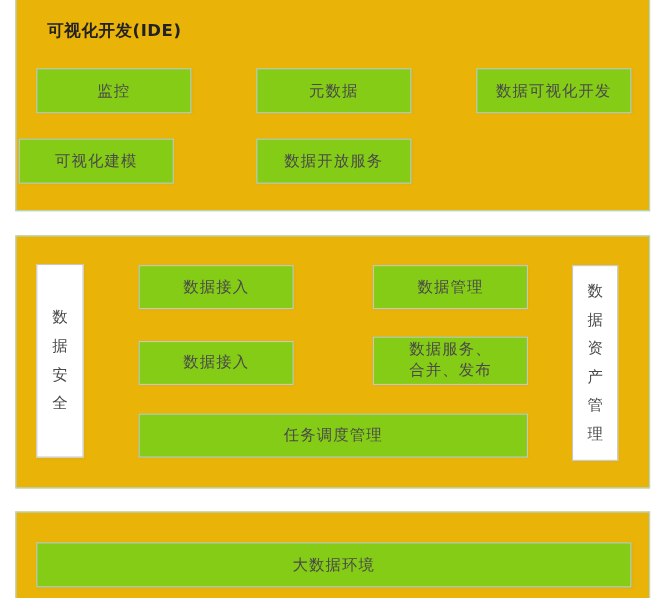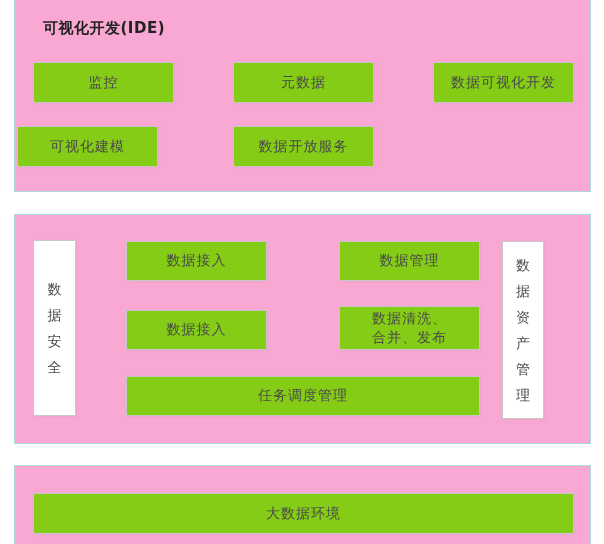--- a/index.html
+++ b/index.html
@@ -13,21 +13,21 @@
   .canvas {
     position: relative;
     width: 604px;
     height: 544px;
     background: #ffffff;
     overflow: hidden;
   }
 
   .panel {
     position: absolute;
-    background: #f9a8d4;
+    background: #eab308;
     border: 1px solid #aed9dc;
   }
   .panel-ide {
     left: 14px; top: 0; width: 577px; height: 192px;
     border-top: none;
   }
   .panel-platform {
     left: 14px; top: 214px; width: 577px; height: 230px;
   }
   .panel-environment {
@@ -85,21 +85,21 @@
   .box-visual-modeling     { left: 17px;  top: 126px; width: 141px; height: 41px; }
   .box-data-open-service   { left: 233px; top: 126px; width: 141px; height: 41px; }
 
   
   .box-data-security       { left: 33px;  top: 240px; width: 43px;  height: 176px; }
   .box-data-ingestion      { left: 126px; top: 241px; width: 141px; height: 40px; }
   .box-data-management     { left: 339px; top: 241px; width: 141px; height: 40px; }
   .box-data-service        { left: 126px; top: 310px; width: 141px; height: 40px; }
   .box-data-cleaning       { left: 339px; top: 306px; width: 141px; height: 44px; }
   .box-task-scheduling     { left: 126px; top: 376px; width: 354px; height: 40px; }
-  .box-data-asset          { left: 502px; top: 241px; width: 42px;  height: 178px; }
+  .box-data-asset          { left: 520px; top: 241px; width: 42px;  height: 178px; }
 
   
   .box-bigdata-env         { left: 33px;  top: 493px; width: 541px; height: 41px; }
 
   
   .watermark {
     position: absolute;
     left: 424px; top: 501px;
     height: 26px;
     display: flex;
@@ -131,21 +131,21 @@
 
   <div class="panel panel-platform"></div>
 
   <div class="vbox box-data-security">
     <div class="vtext">数据安全</div>
   </div>
 
   <div class="box box-data-ingestion">数据接入</div>
   <div class="box box-data-management">数据管理</div>
   <div class="box box-data-service">数据接入</div>
-  <div class="box multiline box-data-cleaning">数据清洗、
+  <div class="box multiline box-data-cleaning">数据服务、
 合并、发布</div>
   <div class="box box-task-scheduling">任务调度管理</div>
 
   <div class="vbox box-data-asset">
     <div class="vtext">数据资产管理</div>
   </div>
 
   <div class="panel panel-environment"></div>
   <div class="box box-bigdata-env">大数据环境</div>
 

